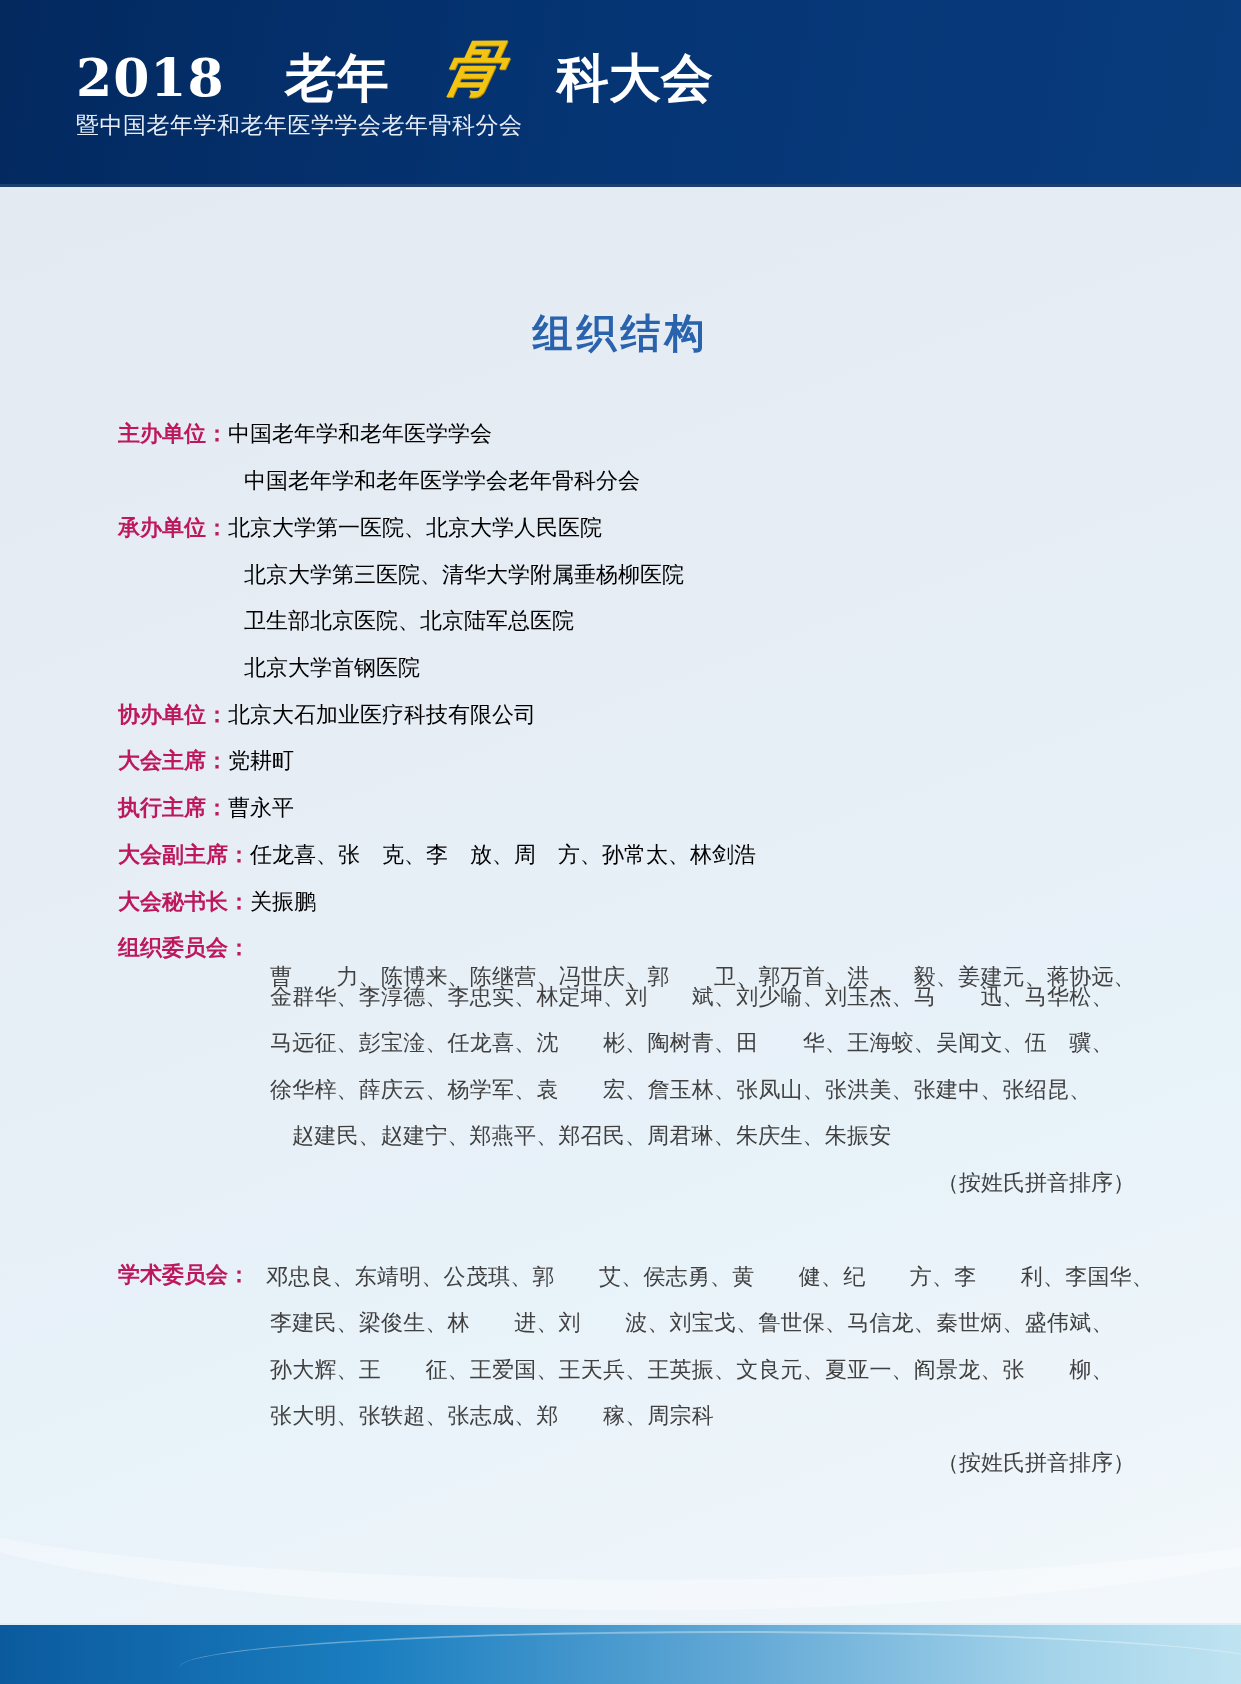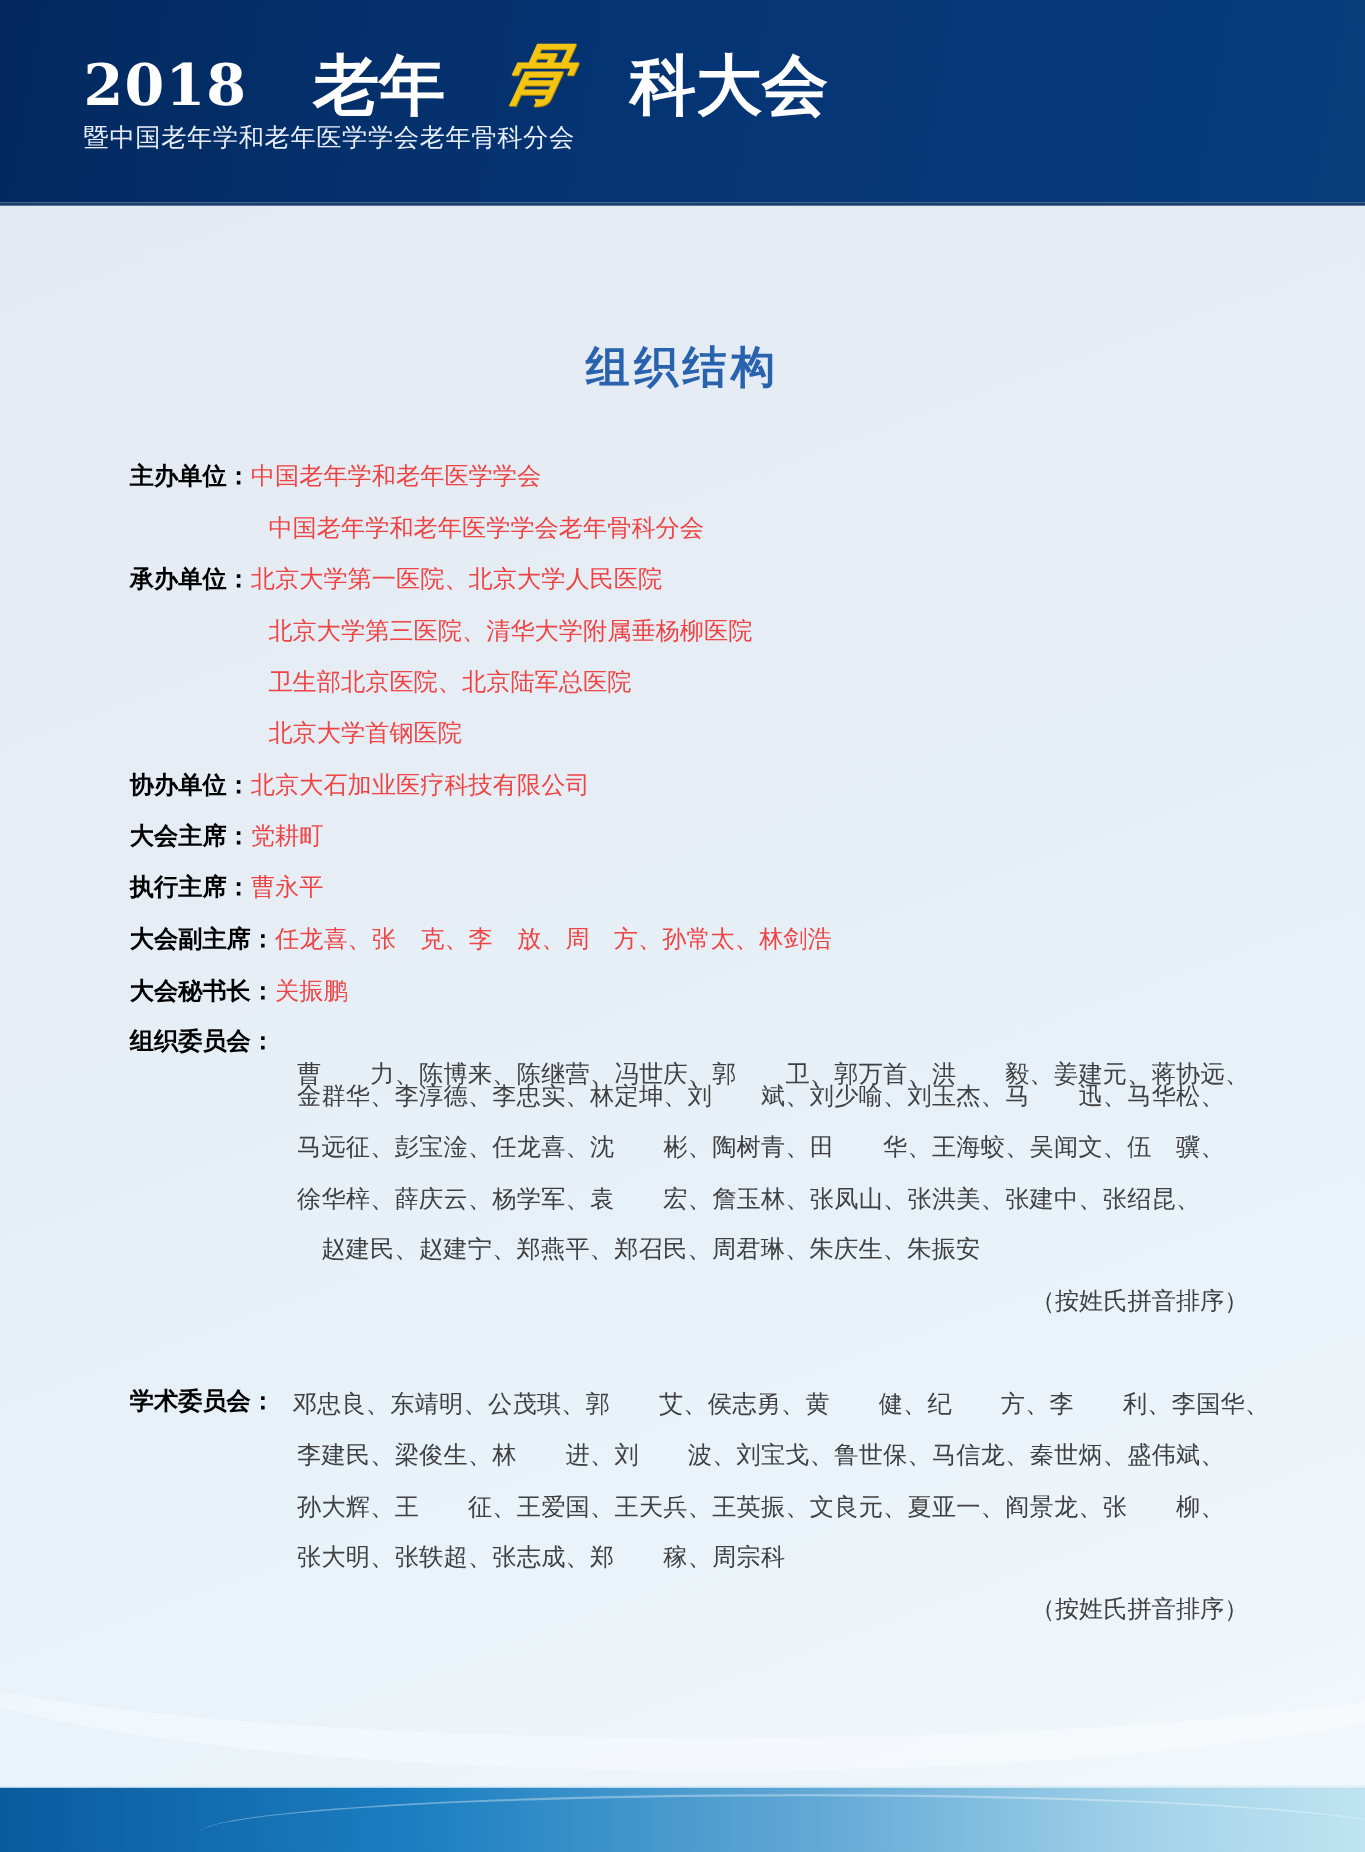--- a/index.html
+++ b/index.html
@@ -12,40 +12,40 @@
     position: absolute; left: 0; top: 0; width: 1241px; height: 184px;
     background: linear-gradient(100deg, #03295f 0%, #053473 45%, #07397a 80%, #083c7b 100%);
     border-bottom: 3px solid #1b3f6e;
   }
   .title-line {
     position: absolute; left: 76px; top: 44px; height: 64px;
     display: flex; align-items: flex-end; color: #ffffff;
     font-family: "DejaVu Serif", "Liberation Serif", serif; font-weight: bold; gap: 48px;
   }
   .title-year { font-size: 52px; letter-spacing: 1px; line-height: 60px; margin-right: 12px; }
-  .title-cn { font-size: 60px; line-height: 60px; font-family: "DejaVu Sans", sans-serif; font-weight: bold; }
+  .title-cn { font-size: 52px; line-height: 60px; font-family: "DejaVu Sans", sans-serif; font-weight: bold; }
   .title-gu {
     font-size: 60px; line-height: 60px; color: #f3c512; font-style: italic; margin: 0 6px;
     transform: translateY(-10px) skewX(-12deg); display: inline-block;
     text-shadow: 1px 1px 0 #b98d00;
   }
   .subtitle {
     position: absolute; left: 76px; color: #e8eef8; font-size: 23px; letter-spacing: 0.5px;
   }
   .subtitle.l1 { top: 110px; }
   .subtitle.l2 { top: 143px; }
 
   .section-title {
     position: absolute; left: 0; width: 1241px; top: 306px; text-align: center;
     color: #2a63ad; font-size: 40px; font-weight: bold; letter-spacing: 4px;
   }
 
   .row { position: absolute; left: 118px; font-size: 22px; line-height: 30px; color: #3a3a3a; white-space: nowrap; }
-  .label { color: #000000; font-weight: bold; }
-  .value { color: #ef4444; }
+  .label { color: #be185d; font-weight: bold; }
+  .value { color: #000000; }
 
   .names { position: absolute; left: 270px; font-size: 22px; color: #404040; white-space: nowrap; letter-spacing: 0.2px; }
   .note { position: absolute; right: 106px; font-size: 22px; color: #404040; }
 
   .footer {
     position: absolute; left: 0; top: 1623px; width: 1241px; height: 61px;
     background: linear-gradient(90deg, #0b5a9e 0%, #1a7ec0 30%, #63a9d6 60%, #a5d4ea 85%, #bfe3f1 100%);
     border-top: 2px solid #dfeef7;
   }
   .footer-swoosh {

